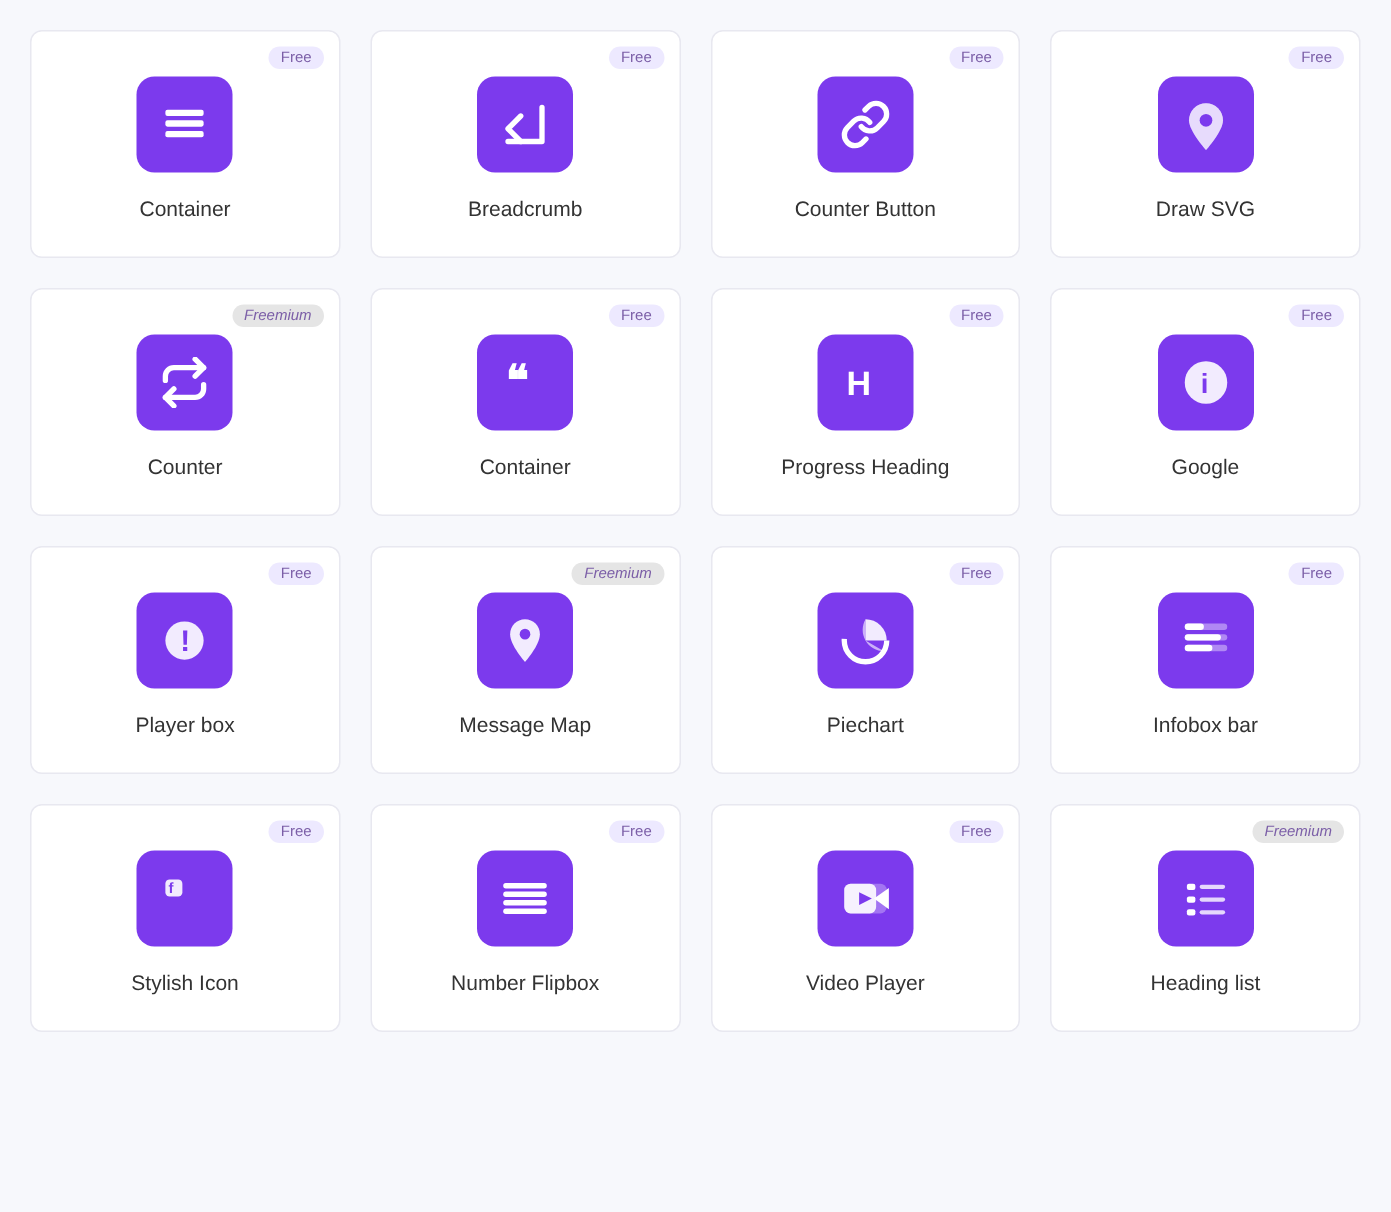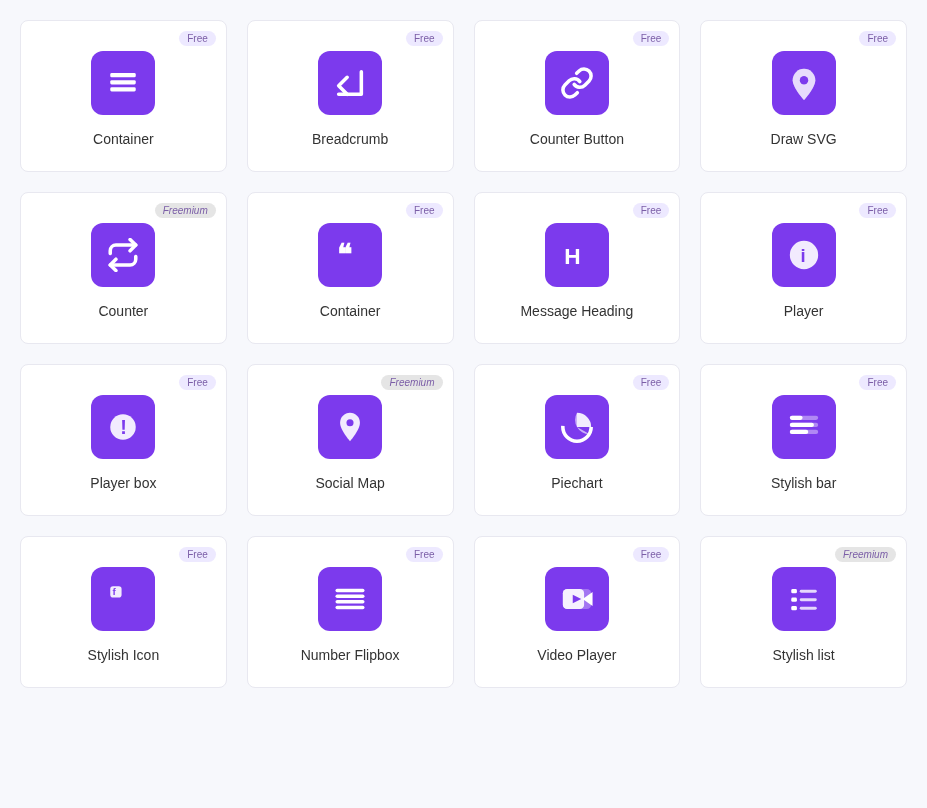--- a/index.html
+++ b/index.html
@@ -136,51 +136,51 @@
       </div>
       <span class="card-label">Container</span>
     </div>
     <div class="card">
       <span class="badge badge-free">Free</span>
       <div class="icon-wrap bg-purple">
         <svg viewBox="0 0 24 24" fill="none" xmlns="http://www.w3.org/2000/svg">
       <text x="3" y="18" font-size="16" fill="white" font-family="Arial,sans-serif" font-weight="bold">H</text>
     </svg>
       </div>
-      <span class="card-label">Message Heading</span>
+      <span class="card-label">Progress Heading</span>
     </div>
     <div class="card">
       <span class="badge badge-free">Free</span>
       <div class="icon-wrap bg-purple">
         <svg viewBox="0 0 24 24" fill="none" xmlns="http://www.w3.org/2000/svg">
       <circle cx="12" cy="12" r="10" fill="white" opacity="0.9"></circle>
       <text x="9.5" y="17" font-size="13" fill="#7c3aed" font-family="Arial,sans-serif" font-weight="bold">i</text>
     </svg>
       </div>
-      <span class="card-label">Player</span>
+      <span class="card-label">Google</span>
     </div>
     <div class="card">
       <span class="badge badge-free">Free</span>
       <div class="icon-wrap bg-purple">
         <svg viewBox="0 0 24 24" fill="none" xmlns="http://www.w3.org/2000/svg">
       <circle cx="12" cy="12" r="9" fill="white" opacity="0.9"></circle>
       <text x="10" y="17" font-size="14" fill="#7c3aed" font-family="Arial,sans-serif" font-weight="bold">!</text>
     </svg>
       </div>
       <span class="card-label">Player box</span>
     </div>
     <div class="card">
       <span class="badge badge-freemium">Freemium</span>
       <div class="icon-wrap bg-purple">
         <svg viewBox="0 0 24 24" fill="none" xmlns="http://www.w3.org/2000/svg">
       <path d="M12 2C8.13 2 5 5.13 5 9c0 5.25 7 13 7 13s7-7.75 7-13c0-3.87-3.13-7-7-7z" fill="white" opacity="0.9"></path>
       <circle cx="12" cy="9" r="2.5" fill="#7c3aed"></circle>
     </svg>
       </div>
-      <span class="card-label">Social Map</span>
+      <span class="card-label">Message Map</span>
     </div>
     <div class="card">
       <span class="badge badge-free">Free</span>
       <div class="icon-wrap bg-purple">
         <svg viewBox="0 0 24 24" fill="none" xmlns="http://www.w3.org/2000/svg">
       <path d="M12 2v10l8.66 5A10 10 0 0112 2z" fill="white" opacity="0.6"></path>
       <path d="M12 2a10 10 0 100 20A10 10 0 0012 2z" stroke="white" stroke-width="0" fill="none"></path>
       <circle cx="12" cy="12" r="10" fill="none" stroke="white" stroke-width="2.5" stroke-dasharray="32 31" stroke-dashoffset="0"></circle>
       <path d="M12 2v10h10A10 10 0 0012 2z" fill="white" opacity="0.9"></path>
     </svg>
@@ -192,21 +192,21 @@
       <div class="icon-wrap bg-purple">
         <svg viewBox="0 0 24 24" fill="none" xmlns="http://www.w3.org/2000/svg">
       <rect x="2" y="14" width="20" height="3" rx="1.5" fill="white" opacity="0.4"></rect>
       <rect x="2" y="14" width="13" height="3" rx="1.5" fill="white"></rect>
       <rect x="2" y="9" width="20" height="3" rx="1.5" fill="white" opacity="0.4"></rect>
       <rect x="2" y="9" width="17" height="3" rx="1.5" fill="white"></rect>
       <rect x="2" y="4" width="20" height="3" rx="1.5" fill="white" opacity="0.4"></rect>
       <rect x="2" y="4" width="9" height="3" rx="1.5" fill="white"></rect>
     </svg>
       </div>
-      <span class="card-label">Stylish bar</span>
+      <span class="card-label">Infobox bar</span>
     </div>
     <div class="card">
       <span class="badge badge-free">Free</span>
       <div class="icon-wrap bg-purple">
         <svg viewBox="0 0 24 24" fill="none" xmlns="http://www.w3.org/2000/svg">
       <rect x="3" y="3" width="8" height="8" rx="2" fill="white" opacity="0.9"></rect>
       <text x="4.5" y="9.5" font-size="7" fill="#7c3aed" font-family="Arial,sans-serif" font-weight="bold">f</text>
     </svg>
       </div>
       <span class="card-label">Stylish Icon</span>
@@ -240,15 +240,15 @@
       <div class="icon-wrap bg-purple">
         <svg viewBox="0 0 24 24" fill="none" xmlns="http://www.w3.org/2000/svg">
       <rect x="3" y="5" width="4" height="3" rx="1" fill="white"></rect>
       <rect x="9" y="5.5" width="12" height="2" rx="1" fill="white" opacity="0.8"></rect>
       <rect x="3" y="11" width="4" height="3" rx="1" fill="white"></rect>
       <rect x="9" y="11.5" width="12" height="2" rx="1" fill="white" opacity="0.8"></rect>
       <rect x="3" y="17" width="4" height="3" rx="1" fill="white"></rect>
       <rect x="9" y="17.5" width="12" height="2" rx="1" fill="white" opacity="0.8"></rect>
     </svg>
       </div>
-      <span class="card-label">Stylish list</span>
+      <span class="card-label">Heading list</span>
     </div>
   </div>
 
 </body></html>

